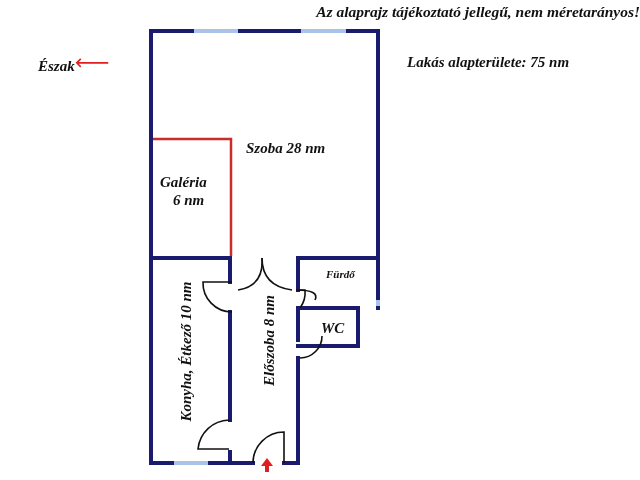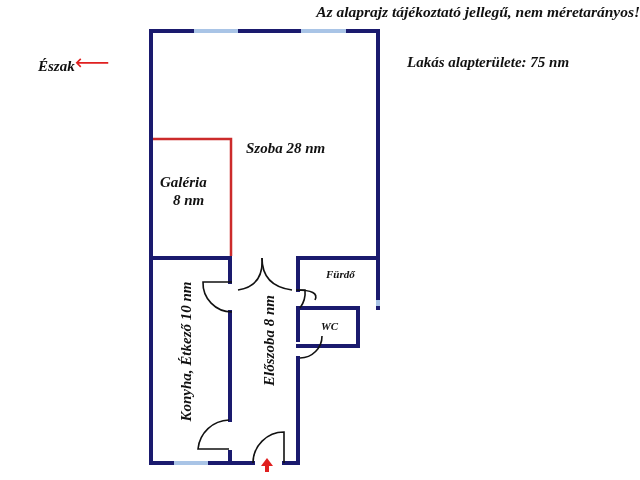--- a/index.html
+++ b/index.html
@@ -4,21 +4,21 @@
 <style>
   html, body { margin:0; padding:0; background:#ffffff; }
   body { width:640px; height:480px; position:relative; overflow:hidden; font-family:"Liberation Serif", serif; }
   .txt { position:absolute; font-style:italic; font-weight:bold; color:#111111; white-space:nowrap; }
   #title { left:0; width:640px; text-align:right; top:3px; font-size:15.5px; }
   #north { left:38px; top:58px; font-size:15px; }
   #area { left:407px; top:54px; font-size:15px; }
   #szoba { left:246px; top:115px; font-size:15px;margin-top:25px; }
   #galeria { left:160px; top:173px; font-size:15px; line-height:18px;font-family:Liberation Serif, serif; }
   #furdo { left:326px; top:268px; font-size:11px; }
-  #wc { left:321px; top:320px; font-size:11px;text-align:center; }
+  #wc { left:321px; top:320px; font-size:15px;text-align:center; }
   .vert { position:absolute; transform:rotate(-90deg); transform-origin:center center; }
   #konyha { left:96px; top:343px; width:180px; text-align:center; font-size:15px; }
   #eloszoba { left:209px; top:332px; width:120px; text-align:center; font-size:15px; }
   svg { position:absolute; left:0; top:0; }
 </style>
 </head>
 <body>
 
 <div id="title" class="txt">Az alaprajz tájékoztató jellegű, nem méretarányos!</div>
 
@@ -91,18 +91,18 @@
   </g>
 
   <g fill="#e02020">
     <polygon points="267,458 261,466 265,466 265,472 269,472 269,466 273,466"></polygon>
   </g>
 </svg>
 
 <div id="szoba" class="txt">Szoba 28 nm</div>
 <div id="galeria" class="txt">
   <div>Galéria</div>
-  <div style="padding-left:13px;">8 nm</div>
+  <div style="padding-left:13px;">6 nm</div>
 </div>
 <div id="furdo" class="txt">Fürdő</div>
 <div id="wc" class="txt">WC</div>
 <div id="konyha" class="txt vert">Konyha, Étkező 10 nm</div>
 <div id="eloszoba" class="txt vert">Előszoba 8 nm</div>
 
 </body></html>

